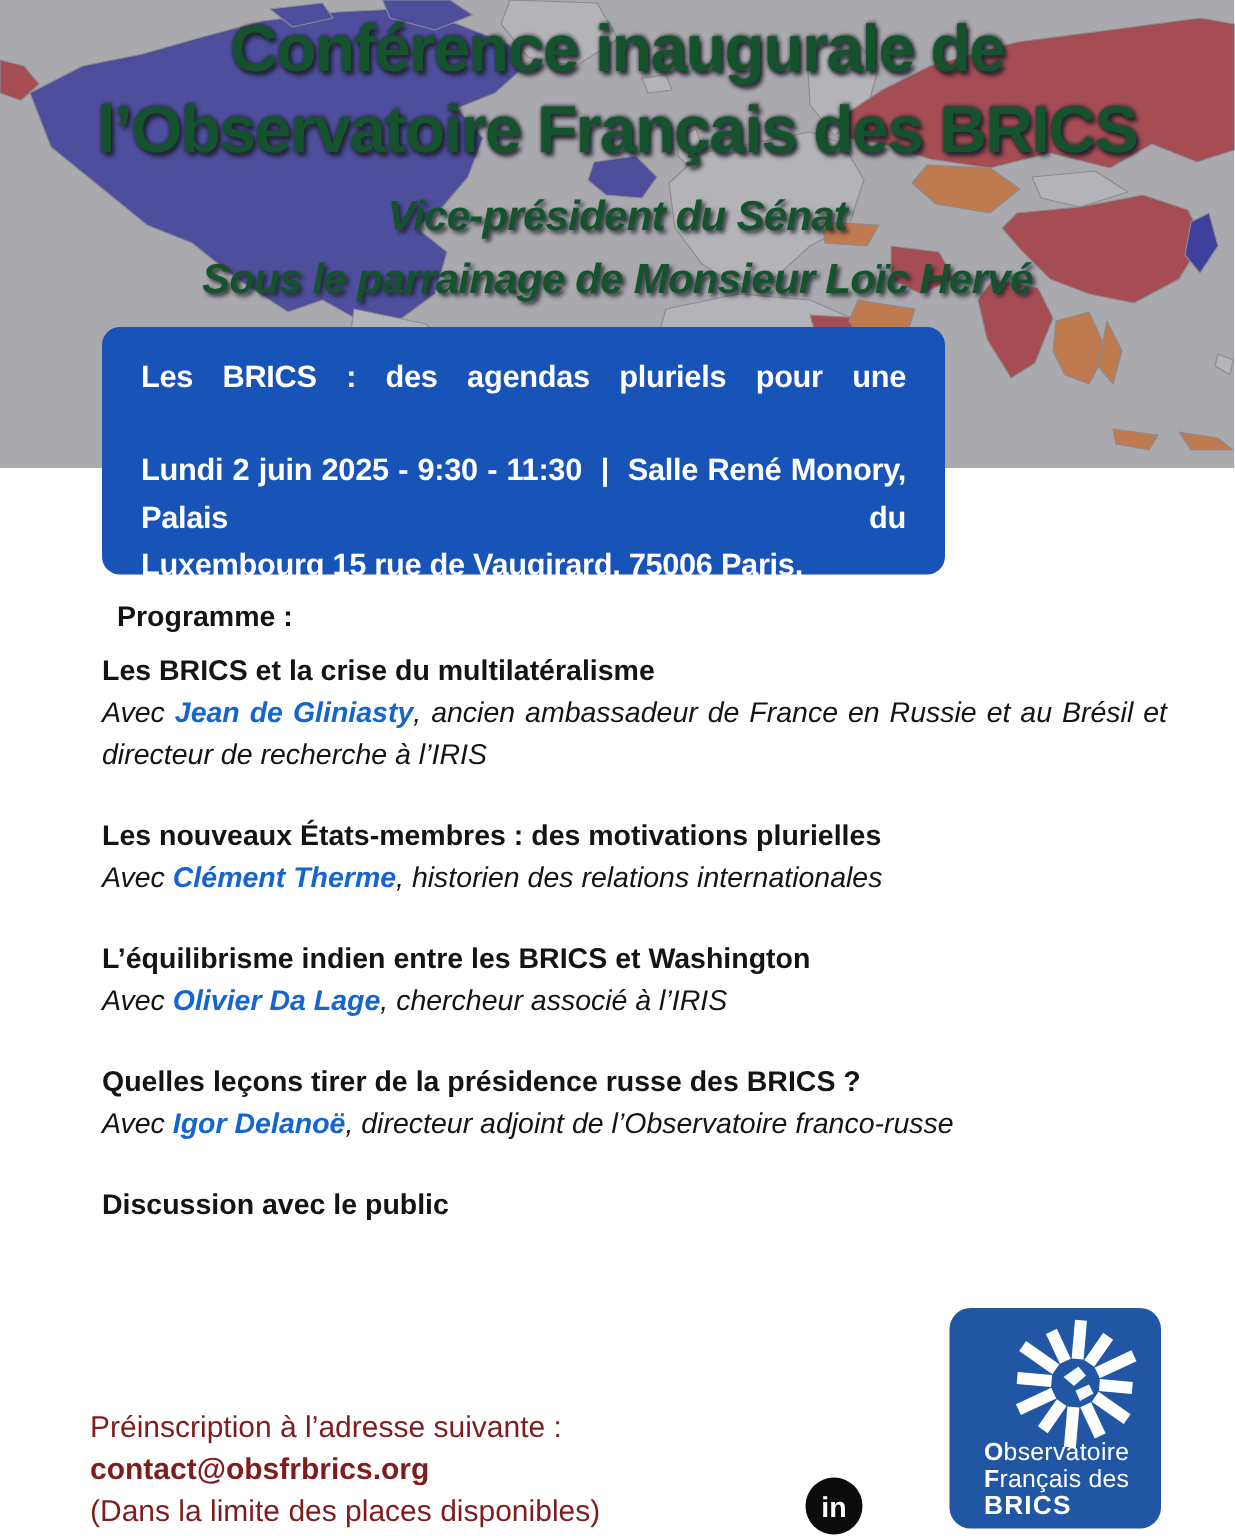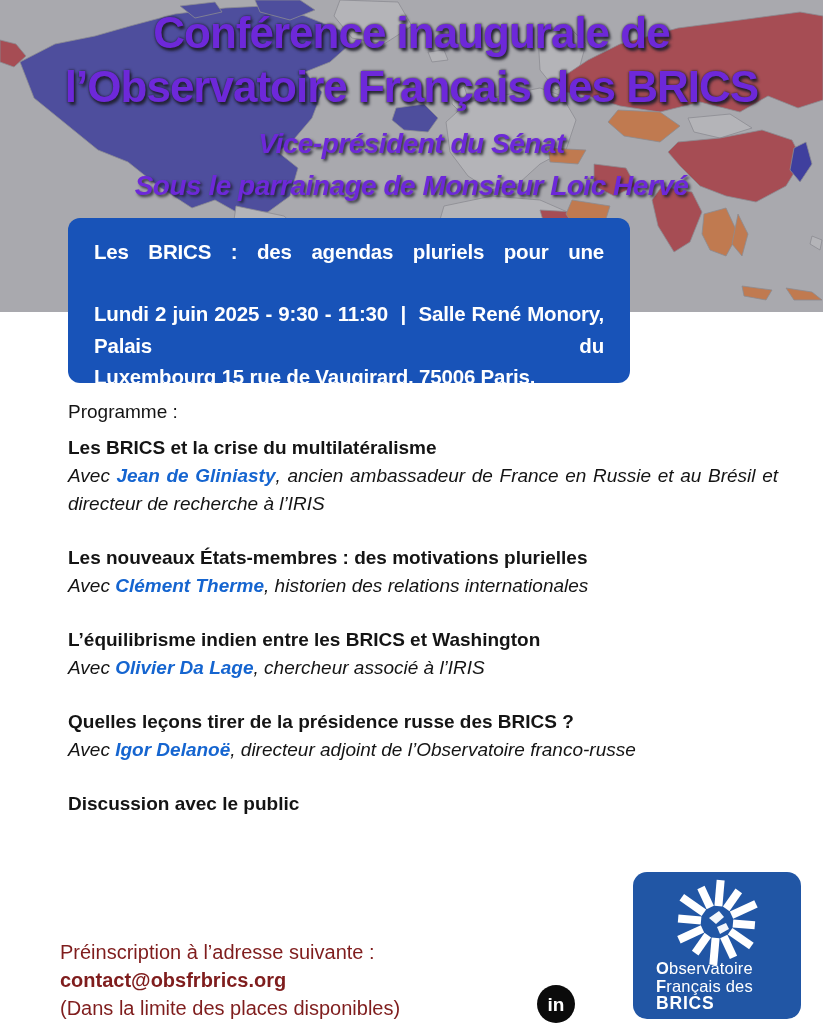--- a/index.html
+++ b/index.html
@@ -7,21 +7,21 @@
     width:823px;height:1024px;position:relative;overflow:hidden;
     background:#ffffff;
     font-family:"Liberation Sans","DejaVu Sans",sans-serif;
     -webkit-font-smoothing:antialiased;
   }
   
   .map-wrap{position:absolute;top:0;left:0;width:823px;height:312px;overflow:hidden;}
   .map-wrap svg{display:block;}
   
   .header-text{
-    position:absolute;top:0;left:0;width:823px;text-align:center;color:#6d28d9;
+    position:absolute;top:0;left:0;width:823px;text-align:center;color:#14532d;
   }
   .main-title{
     margin-top:6px;
     font-size:44px;font-weight:bold;line-height:1.22;letter-spacing:-1px;
     text-shadow:2px 3px 3px rgba(30,30,42,.9),-1px 1px 2px rgba(30,30,42,.45),1px -1px 2px rgba(30,30,42,.45);
   }
   .sub-title{
     margin-top:10px;
     font-size:28px;font-weight:bold;font-style:italic;line-height:1.5;letter-spacing:-.5px;
     text-shadow:2px 2px 3px rgba(30,30,42,.85);
@@ -35,36 +35,36 @@
   }
   .banner-line{display:block;text-align:left;}
   .banner-line.stretch{text-align:justify;text-align-last:justify;}
   .banner-theme{margin:0 0 30px 0;}
   .banner-schedule{margin:0;}
   
   .program{
     position:absolute;left:68px;top:398px;width:710px;
     font-size:19px;line-height:28px;color:#141414;
   }
-  .program-heading{font-weight:normal;margin-bottom:8px;}
+  .program-heading{font-weight:bold;margin-bottom:8px;margin-left:10px;}
   .program-item{margin-bottom:26px;}
   .item-title{font-weight:bold;}
   .item-speakers{margin:0;font-style:italic;text-align:justify;}
   .speaker-name{color:var(--name-blue);font-weight:bold;}
   
   .footer-contact{
     position:absolute;left:60px;top:938px;
     font-size:20px;line-height:28px;color:#7f1d1d;
   }
   .footer-email{font-weight:bold;}
   .social{position:absolute;left:536px;top:984px;display:flex;align-items:center;gap:7px;flex-direction:column;}
   .social svg{display:block;}
   
   .logo{
-    position:absolute;left:633px;top:872px;width:168px;height:147px;
+    position:absolute;left:633px;top:872px;width:141px;height:147px;
     background:var(--logo-blue);border-radius:14px;text-decoration:underline;
   }
   .logo svg{position:absolute;top:0;left:0;}
   .logo-text{
     position:absolute;left:23px;top:88px;color:#ffffff;
     font-size:16.5px;line-height:17.5px;letter-spacing:.2px;
   }
   .logo-text .lead{font-weight:bold;}
   .logo-brics{font-weight:bold;font-size:17.5px;letter-spacing:.8px;position:relative;}
 </style>

